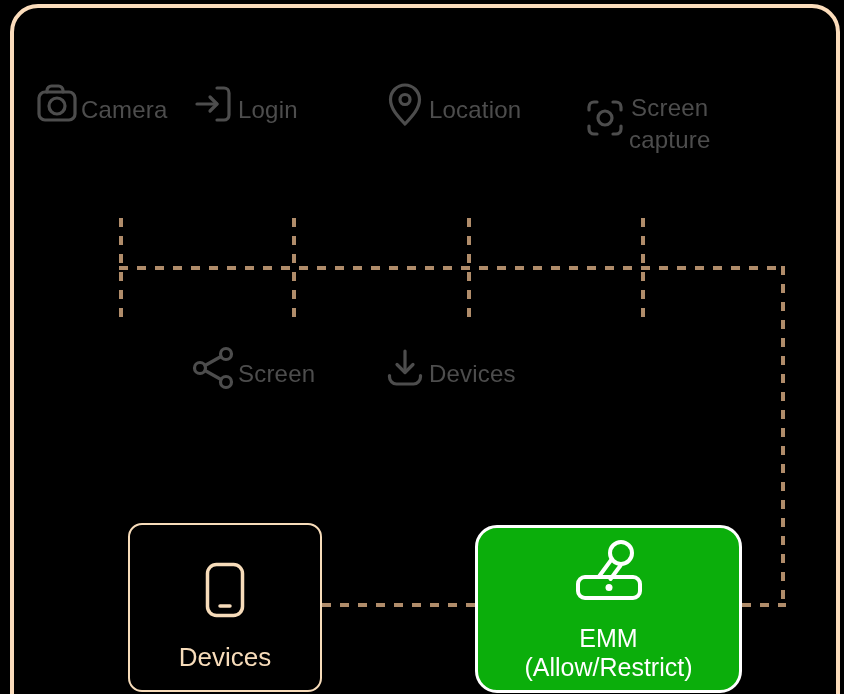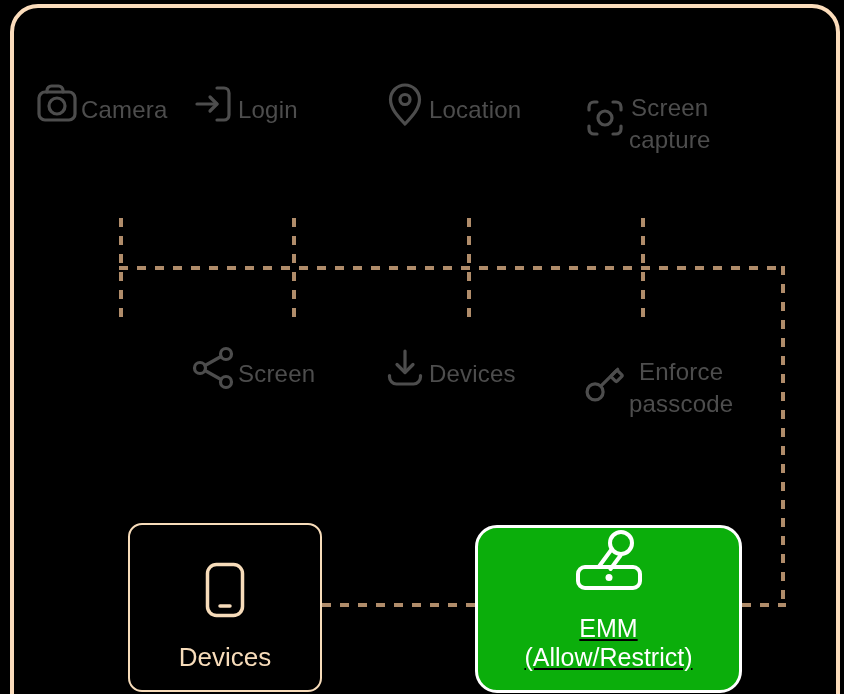--- a/index.html
+++ b/index.html
@@ -45,21 +45,21 @@
   .stroke{fill:none;stroke:var(--gray);stroke-width:3.2;stroke-linecap:round;stroke-linejoin:round;}
   
   .node{position:absolute;box-sizing:border-box;display:flex;flex-direction:column;align-items:center;}
   .devices{
     left:128px;top:523px;width:194px;height:169px;background:var(--bg);
     border:2.5px solid var(--cream);border-radius:14px;padding-top:37px;
   }
   .devices .nlabel{margin-top:20px;color:var(--cream);font-size:26px;line-height:30px;font-weight:500;}
   .emm{
     left:475px;top:525px;width:267px;height:168px;background:var(--green);
-    border:3px solid #FFFFFF;border-radius:22px;padding-top:0;text-decoration:underline;
+    border:3px solid #FFFFFF;border-radius:22px;padding-top:10px;
   }
   .emm .nlabel{
     margin-top:16px;color:#FFFFFF;font-size:25px;line-height:29px;font-weight:500;
     text-align:center;white-space:pre-line;
   }
   .wstroke{fill:none;stroke:#FFFFFF;stroke-width:4;stroke-linecap:round;stroke-linejoin:round;}
   .cstroke{fill:none;stroke:var(--cream);stroke-width:3.5;stroke-linecap:round;stroke-linejoin:round;}
 </style>
 </head>
 <body>
@@ -141,33 +141,20 @@
     <span class="ic">
       <svg width="48" height="48" viewBox="0 0 48 48" class="stroke">
         <path d="M24 7 v21"></path>
         <path d="M16 20.5 l8 8 l8 -8"></path>
         <path d="M8.5 31.5 v1.5 a7 7 0 0 0 7 7 h17 a7 7 0 0 0 7 -7 v-1.5"></path>
       </svg>
     </span>
     <div class="label">Devices</div>
   </div>
 
-  <div class="feature row2 c4">
-    <span class="ic">
-      <svg width="48" height="48" viewBox="0 0 48 48" class="stroke">
-        <g transform="rotate(-45 24 24)">
-          <circle cx="10" cy="24" r="8"></circle>
-          <path d="M18 24 H42"></path>
-          <rect x="32" y="24" width="9" height="8" rx="1.5"></rect>
-        </g>
-      </svg>
-    </span>
-    <div class="label">Enforce
-passcode</div>
-  </div>
 
   <div class="node devices">
     <span>
       <svg width="40" height="56" viewBox="0 0 40 56" class="cstroke">
         <rect x="2.5" y="2.5" width="35" height="51" rx="9"></rect>
         <path d="M15 44 h10"></path>
       </svg>
     </span>
     <div class="nlabel">Devices</div>
   </div>

